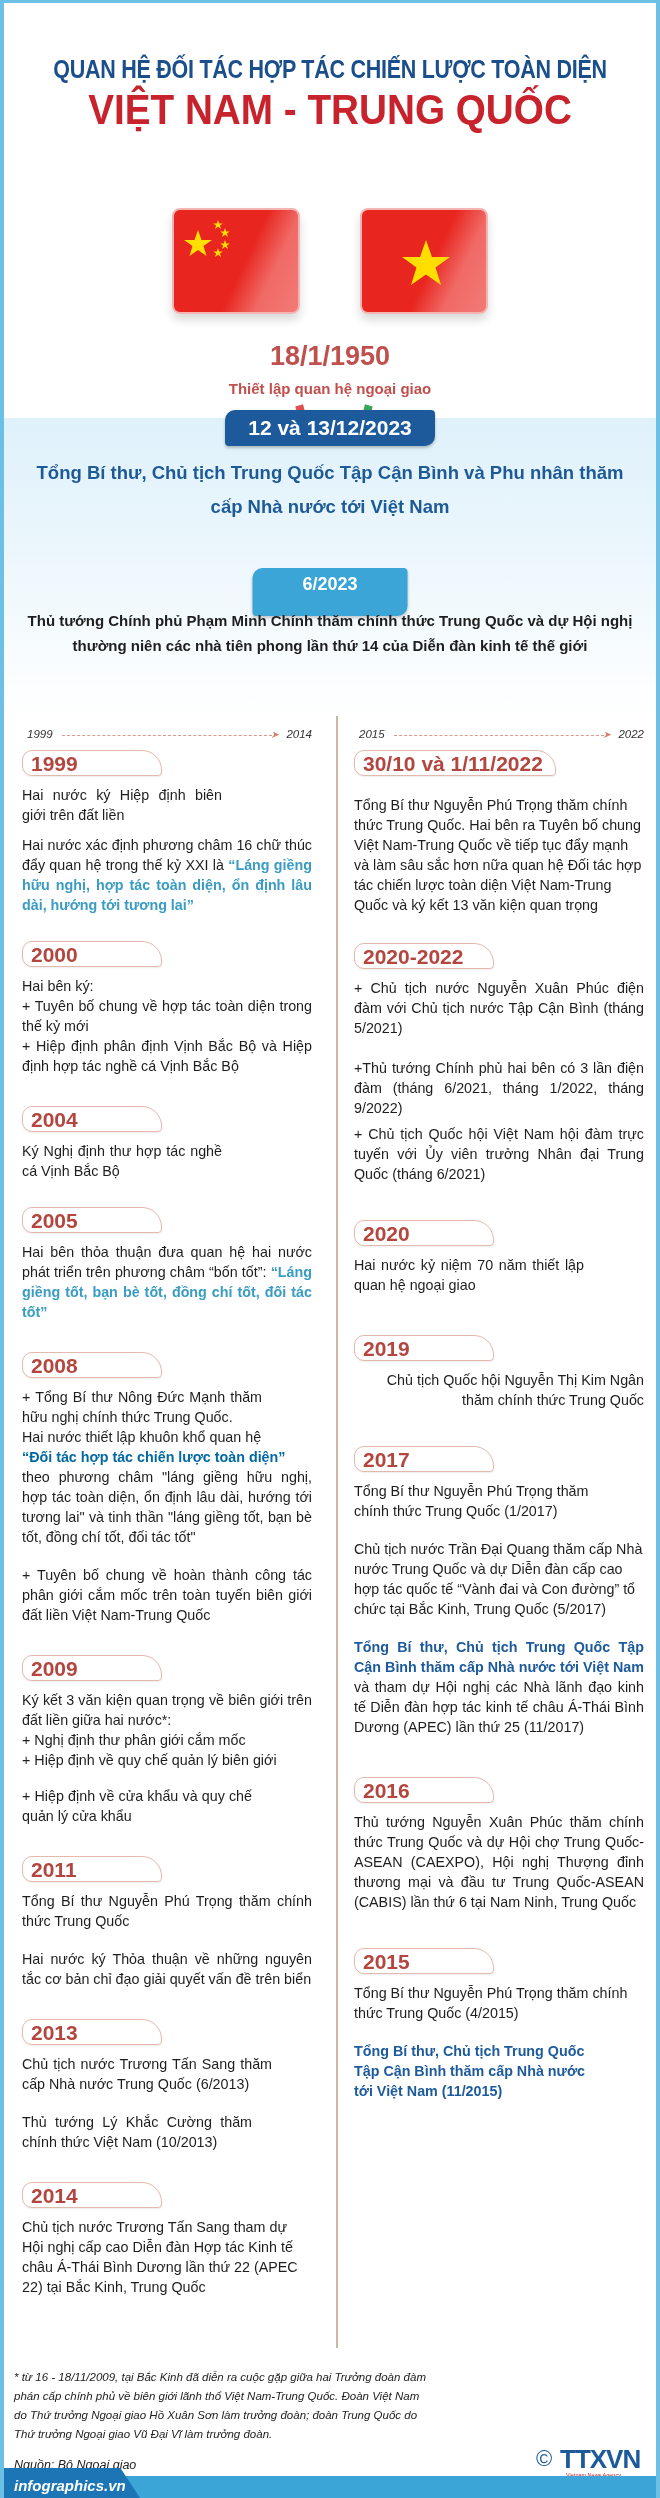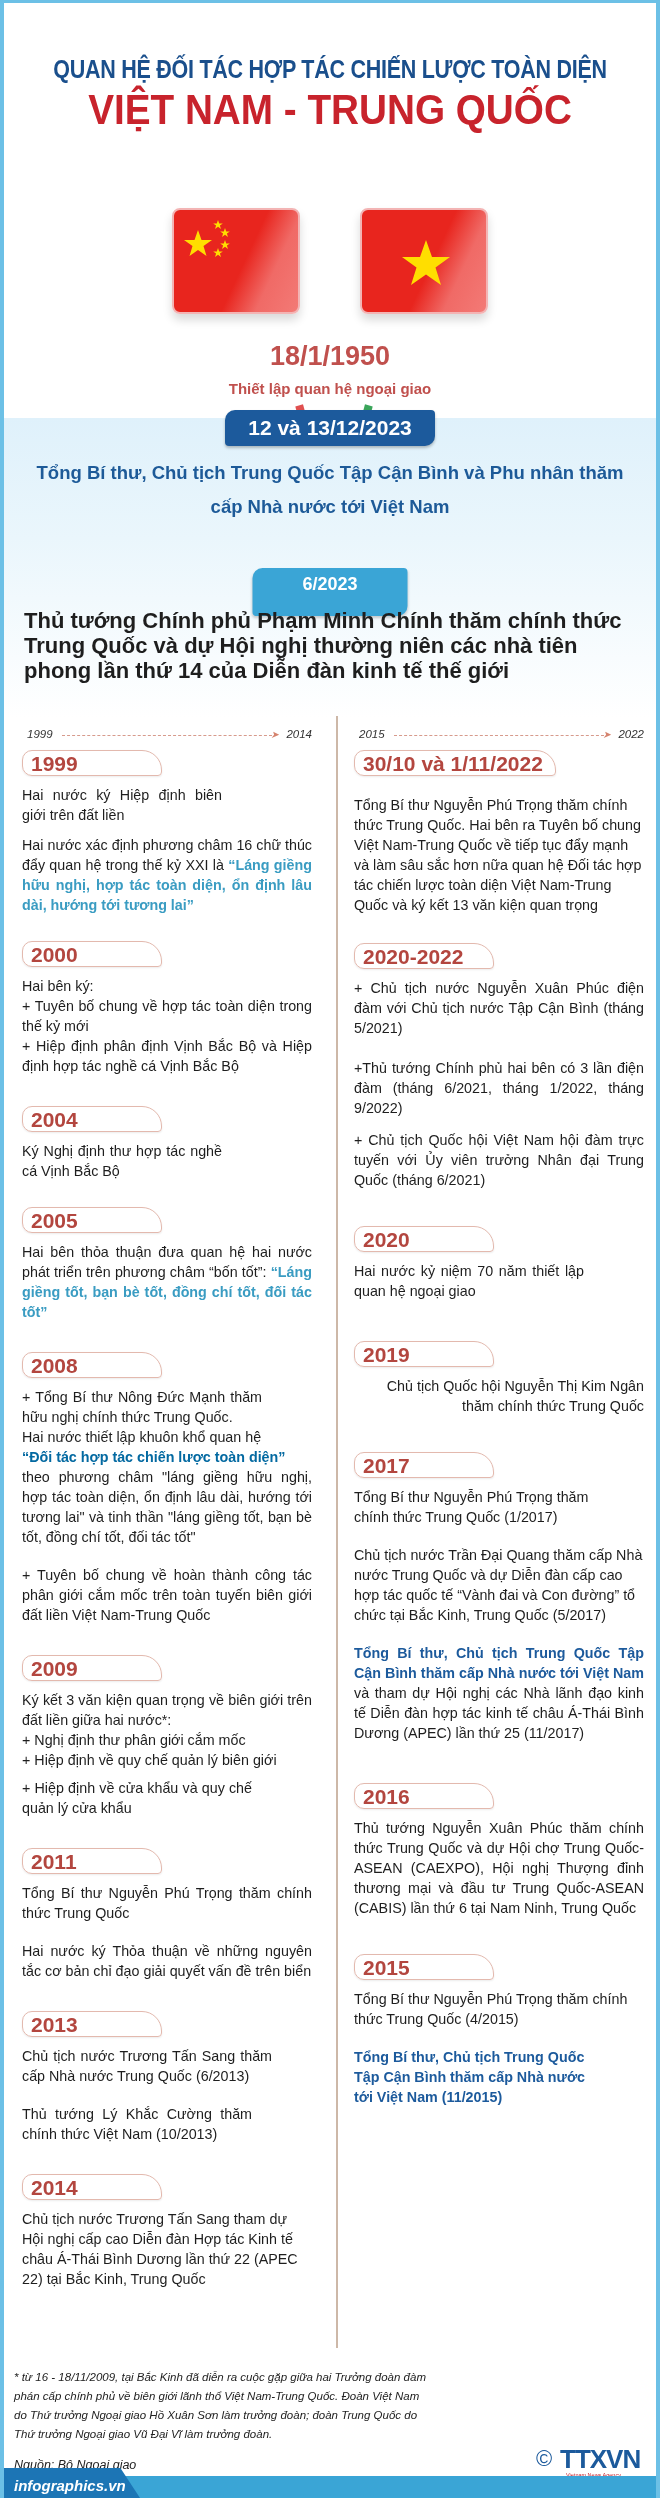--- a/index.html
+++ b/index.html
@@ -14,21 +14,21 @@
   .flag.vn { left: 356px; }
   .flag svg { position: absolute; left: 0; top: 0; }
   .date1950 { position: absolute; top: 338px; left: 0; right: 0; font-weight: bold; font-size: 27px; color: #c0504d; }
   .sub1950 { position: absolute; top: 377px; left: 0; right: 0; font-weight: bold; font-size: 15px; color: #c0504d; }
   .handshake { position: absolute; top: 400px; left: 290px; width: 80px; height: 44px; }
   .blue-band { position: relative; background: linear-gradient(#dff1fb 0%, #eaf6fc 40%, #ffffff 100%); height: 300px; }
   .pill { position: absolute; left: 50%; transform: translateX(-50%); color: #fff; font-weight: bold; text-align: center; border-radius: 10px 4px 10px 4px; }
   .pill.p1 { top: -8px; width: 210px; height: 36px; line-height: 36px; font-size: 21px; background: #1c5a9c; box-shadow: 0 2px 3px rgba(0,0,0,0.25); }
   .pill.p2 { top: 150px; width: 155px; height: 48px; line-height: 32px; font-size: 18px; background: #3aa5d6; box-shadow: 0 2px 3px rgba(0,0,0,0.2); }
   .visit2023 { position: absolute; top: 38px; left: 20px; right: 20px; text-align: center; font-weight: bold; font-size: 18.5px; line-height: 34px; color: #1d5a98; }
-  .visit6 { position: absolute; top: 190px; left: 20px; right: 20px; font-weight: bold; font-size: 22px; line-height: 25px; color: #1e1e1e; }
+  .visit6 { position: absolute; top: 190px; left: 20px; right: 20px; text-align: center; font-weight: bold; font-size: 15px; line-height: 25px; color: #1e1e1e; }
   .timeline { position: relative; height: 1540px; }
   .col { position: absolute; top: 0; }
   .col.left { left: 18px; width: 290px; }
   .col.right { left: 350px; width: 290px; }
   .divider { position: absolute; left: 332px; top: 58px; width: 2px; height: 1632px; background: #cdb8a8; }
   .range { position: relative; height: 22px; font-style: italic; font-size: 11.5px; color: #333; margin-top: 58px; }
   .range .from { position: absolute; left: 5px; top: 0; }
   .range .to { position: absolute; right: 0; top: 0; }
   .range .line { position: absolute; left: 40px; right: 40px; top: 7px; border-top: 1px dashed #d79a8c; }
   .range .arrow { position: absolute; right: 33px; top: 1px; color: #d5836e; font-size: 10px; }
@@ -135,21 +135,21 @@
         <p class="p" style="margin-bottom:0">Hai nước thiết lập khuôn khổ quan hệ</p>
         <p class="p hl-red" style="margin-bottom:0; color:#0369a1; font-weight:bold">“Đối tác hợp tác chiến lược toàn diện”</p>
         <p class="p" style="margin-bottom:18px">theo phương châm "láng giềng hữu nghị, hợp tác toàn diện, ổn định lâu dài, hướng tới tương lai" và tinh thần "láng giềng tốt, bạn bè tốt, đồng chí tốt, đối tác tốt"</p>
         <p class="p">+ Tuyên bố chung về hoàn thành công tác phân giới cắm mốc trên toàn tuyến biên giới đất liền Việt Nam-Trung Quốc</p>
       </div>
 
       <div class="event" style="margin-top:30px">
         <div class="year">2009</div>
         <p class="p" style="margin-bottom:0">Ký kết 3 văn kiện quan trọng về biên giới trên đất liền giữa hai nước*:</p>
         <p class="p" style="margin-bottom:0">+ Nghị định thư phân giới cắm mốc</p>
-        <p class="p" style="margin-bottom:8px">+ Hiệp định về quy chế quản lý biên giới</p>
+        <p class="p" style="margin-bottom:16px">+ Hiệp định về quy chế quản lý biên giới</p>
         <p class="p" style="width:230px">+ Hiệp định về cửa khẩu và quy chế quản lý cửa khẩu</p>
       </div>
 
       <div class="event" style="margin-top:30px">
         <div class="year">2011</div>
         <p class="p" style="margin-bottom:18px">Tổng Bí thư Nguyễn Phú Trọng thăm chính thức Trung Quốc</p>
         <p class="p">Hai nước ký Thỏa thuận về những nguyên tắc cơ bản chỉ đạo giải quyết vấn đề trên biển</p>
       </div>
 
       <div class="event" style="margin-top:30px">
@@ -173,21 +173,21 @@
       </div>
 
       <div class="event">
         <div class="year wide">30/10 và 1/11/2022</div>
         <p class="p" style="text-align:left; margin-top:10px">Tổng Bí thư Nguyễn Phú Trọng thăm chính thức Trung Quốc. Hai bên ra Tuyên bố chung Việt Nam-Trung Quốc về tiếp tục đẩy mạnh và làm sâu sắc hơn nữa quan hệ Đối tác hợp tác chiến lược toàn diện Việt Nam-Trung Quốc và ký kết 13 văn kiện quan trọng</p>
       </div>
 
       <div class="event" style="margin-top:28px">
         <div class="year">2020-2022</div>
         <p class="p" style="margin-bottom:20px">+ Chủ tịch nước Nguyễn Xuân Phúc điện đàm với Chủ tịch nước Tập Cận Bình (tháng 5/2021)</p>
-        <p class="p" style="margin-bottom:12px">+Thủ tướng Chính phủ hai bên có 3 lần điện đàm (tháng 6/2021, tháng 1/2022, tháng 9/2022)</p>
+        <p class="p" style="margin-bottom:6px">+Thủ tướng Chính phủ hai bên có 3 lần điện đàm (tháng 6/2021, tháng 1/2022, tháng 9/2022)</p>
         <p class="p">+ Chủ tịch Quốc hội Việt Nam hội đàm trực tuyến với Ủy viên trưởng Nhân đại Trung Quốc (tháng 6/2021)</p>
       </div>
 
       <div class="event" style="margin-top:36px">
         <div class="year">2020</div>
         <p class="p" style="width:230px">Hai nước kỷ niệm 70 năm thiết lập quan hệ ngoại giao</p>
       </div>
 
       <div class="event" style="margin-top:40px">
         <div class="year">2019</div>

